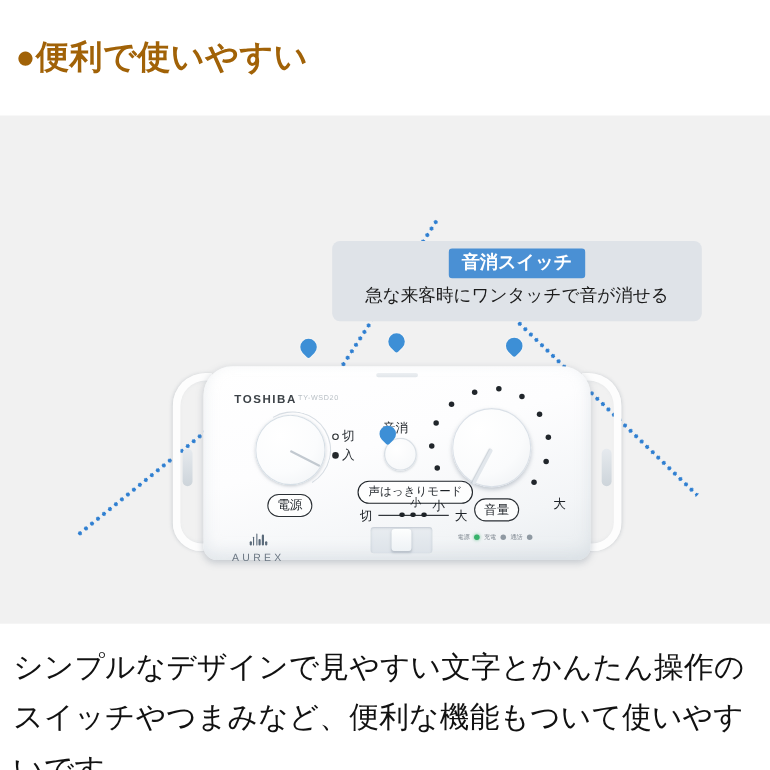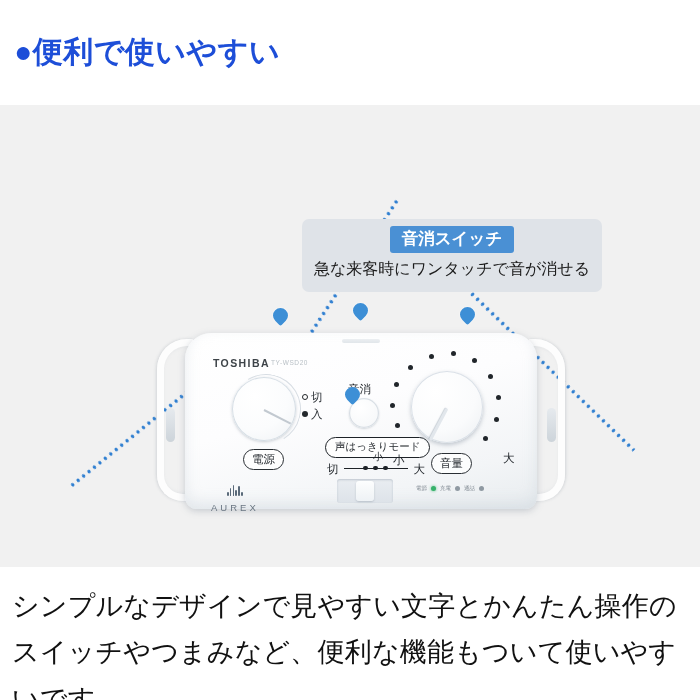--- a/index.html
+++ b/index.html
@@ -8,21 +8,21 @@
     background: #ffffff;
     font-family: "Liberation Sans", "DejaVu Sans", sans-serif;
     overflow: hidden;
   }
   .page { position: relative; width: 700px; height: 700px; background:#fff; }
 
   
   .heading {
     position: absolute; left: 14px; top: 32px;
     font-family: "Liberation Serif", "DejaVu Serif", serif;
-    font-size: 30px; font-weight: 700; color: #1d4ed8;
+    font-size: 30px; font-weight: 700; color: #a16207;
     letter-spacing: 0.5px; white-space: nowrap; text-align: right;
   }
 
   
   .stage {
     position: absolute; left: 0; top: 105px;
     width: 700px; height: 462px;
     background: #f1f1f1;
     overflow: hidden;
   }
@@ -49,21 +49,21 @@
   }
   .callout .line {
     color: #1b1b1b;
     font-size: 15.5px;
     line-height: 1.55;
     white-space: nowrap;
     margin-top: 3px;
     font-family: Liberation Mono, monospace;
   }
 
-  #callout-mute { left: 302px; top: 114px; width: 300px; }
+  #callout-mute { left: 302px; top: 114px; width: 336px; }
   #callout-mute .badge { font-size: 16.5px; }
   #callout-mute .line { font-size: 16px; margin-top: 5px; }
 
   
   .leader { position: absolute; transform-origin: 0 50%; height: 4px; pointer-events: none; }
   .leader i {
     display:block; width:100%; height:100%;
     background-image: radial-gradient(circle, #2f7fd1 0 1.6px, transparent 1.9px);
     background-size: 7px 4px; background-repeat: repeat-x;
   }

